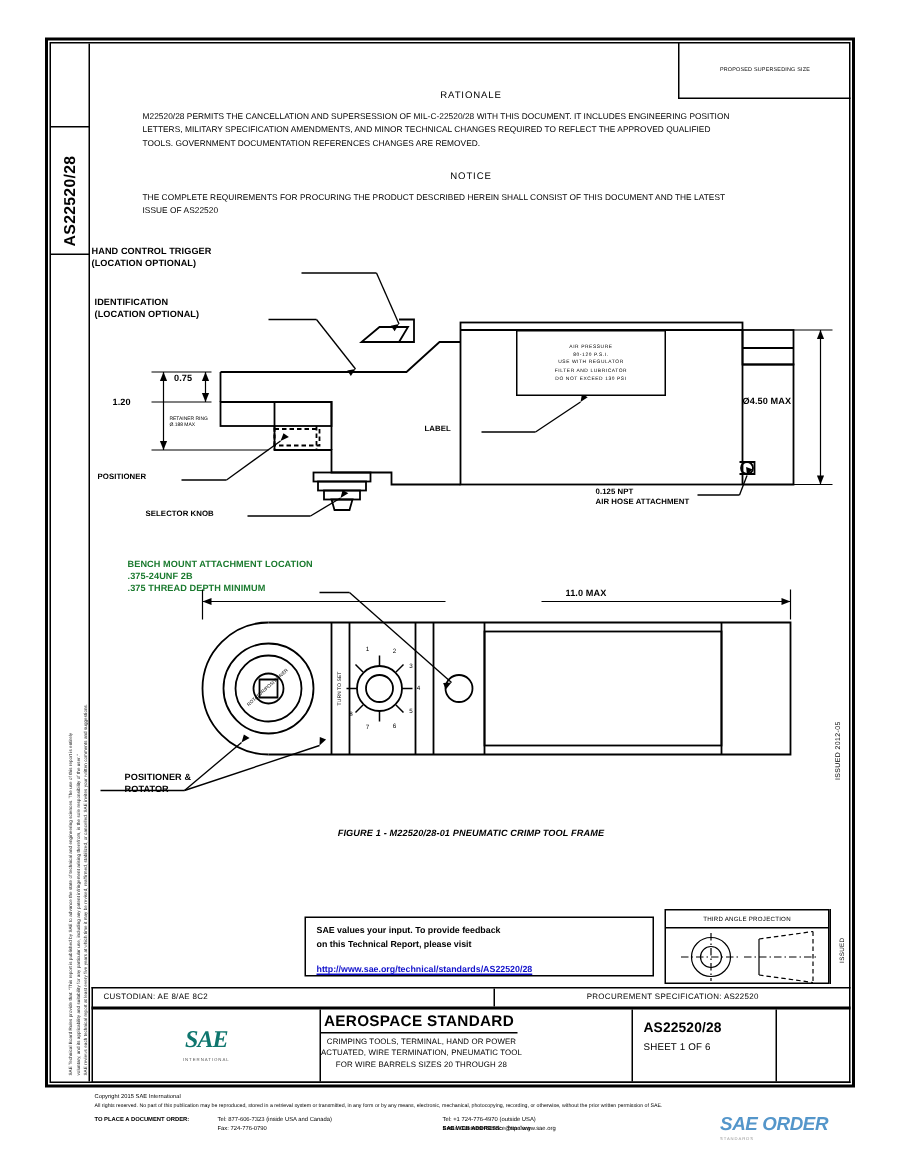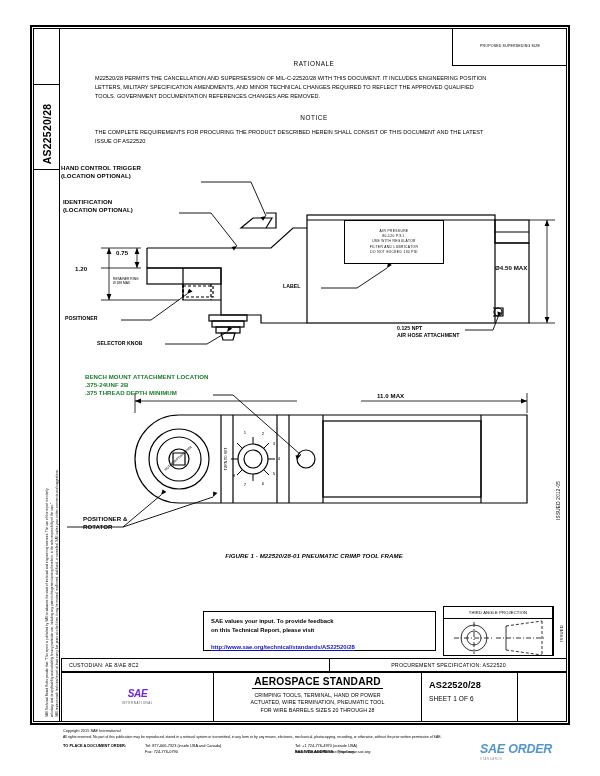--- a/index.html
+++ b/index.html
@@ -144,42 +144,42 @@
   .tb-row2{
     position:absolute;left:0;top:14px;width:506px;height:50px;
     border:1px solid #000;border-right:none;box-sizing:border-box;display:flex;
   }
   .tb-logo{
     width:152px;border-right:1.4px solid #000;box-sizing:border-box;
     display:flex;align-items:center;justify-content:center;
   }
   .tb-title{
     width:208px;border-right:1.4px solid #000;box-sizing:border-box;
-    display:flex;flex-direction:column;align-items:center;
+    display:flex;flex-direction:column;align-items:flex-start;
     padding-top:3px;
   }
   .tb-title .as-head{
     font-size:10.2px;font-weight:bold;letter-spacing:.02em;
     border-bottom:1.2px solid #000;padding:0 2px 1px 2px;margin-bottom:2.5px;
   }
   .tb-title .as-sub{
     font-size:5.25px;line-height:1.5;text-align:center;letter-spacing:.015em;
   }
   .tb-num{
     width:96px;border-right:1px solid #000;box-sizing:border-box;
     padding:7px 0 0 7px;
   }
   .tb-num .n{font-size:9.2px;font-weight:bold;letter-spacing:.01em;}
   .tb-num .s{font-size:6.5px;margin-top:5px;letter-spacing:.02em;}
   .tb-blank{flex:1;}
   
   .saelogo{text-align:center;}
   .saelogo .mark{
-    font-size:10px;font-weight:bold;font-style:italic;
-    color:#6d28d9;letter-spacing:-.04em;line-height:1;
+    font-size:16px;font-weight:bold;font-style:italic;
+    color:#0f766e;letter-spacing:-.04em;line-height:1;font-family:Liberation Serif, serif;
   }
   .saelogo .intl{
     font-size:2.9px;letter-spacing:.22em;color:#555;margin-top:2px;
   }
   
   .footer{position:absolute;left:63px;top:729px;width:510px;}
   .footer .c1{font-size:3.8px;letter-spacing:.01em;margin:0 0 1.5px 0;}
   .footer .c2{font-size:3.5px;line-height:1.55;margin:0 0 3px 0;width:430px;}
   .ord{display:flex;font-size:3.9px;line-height:1.62;}
   .ord .k{font-weight:bold;width:82px;}

